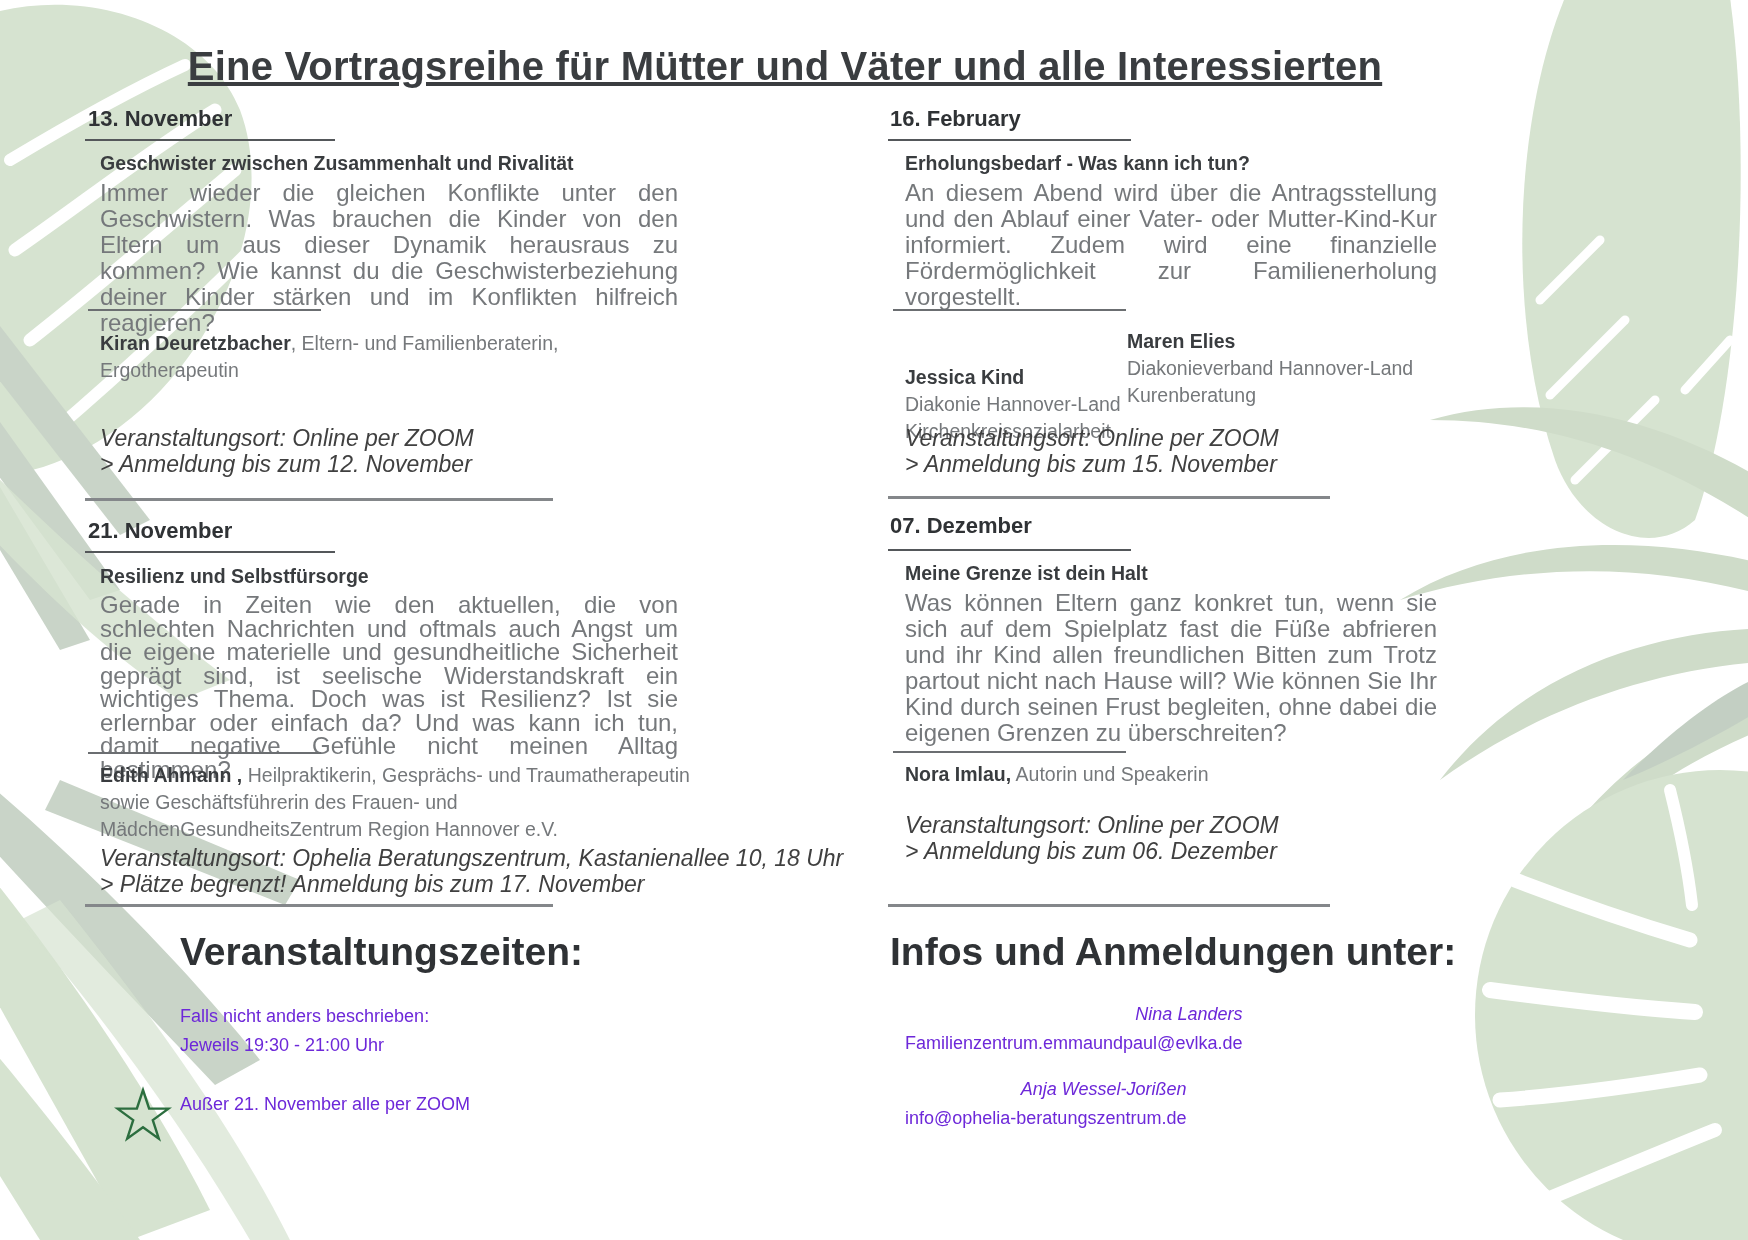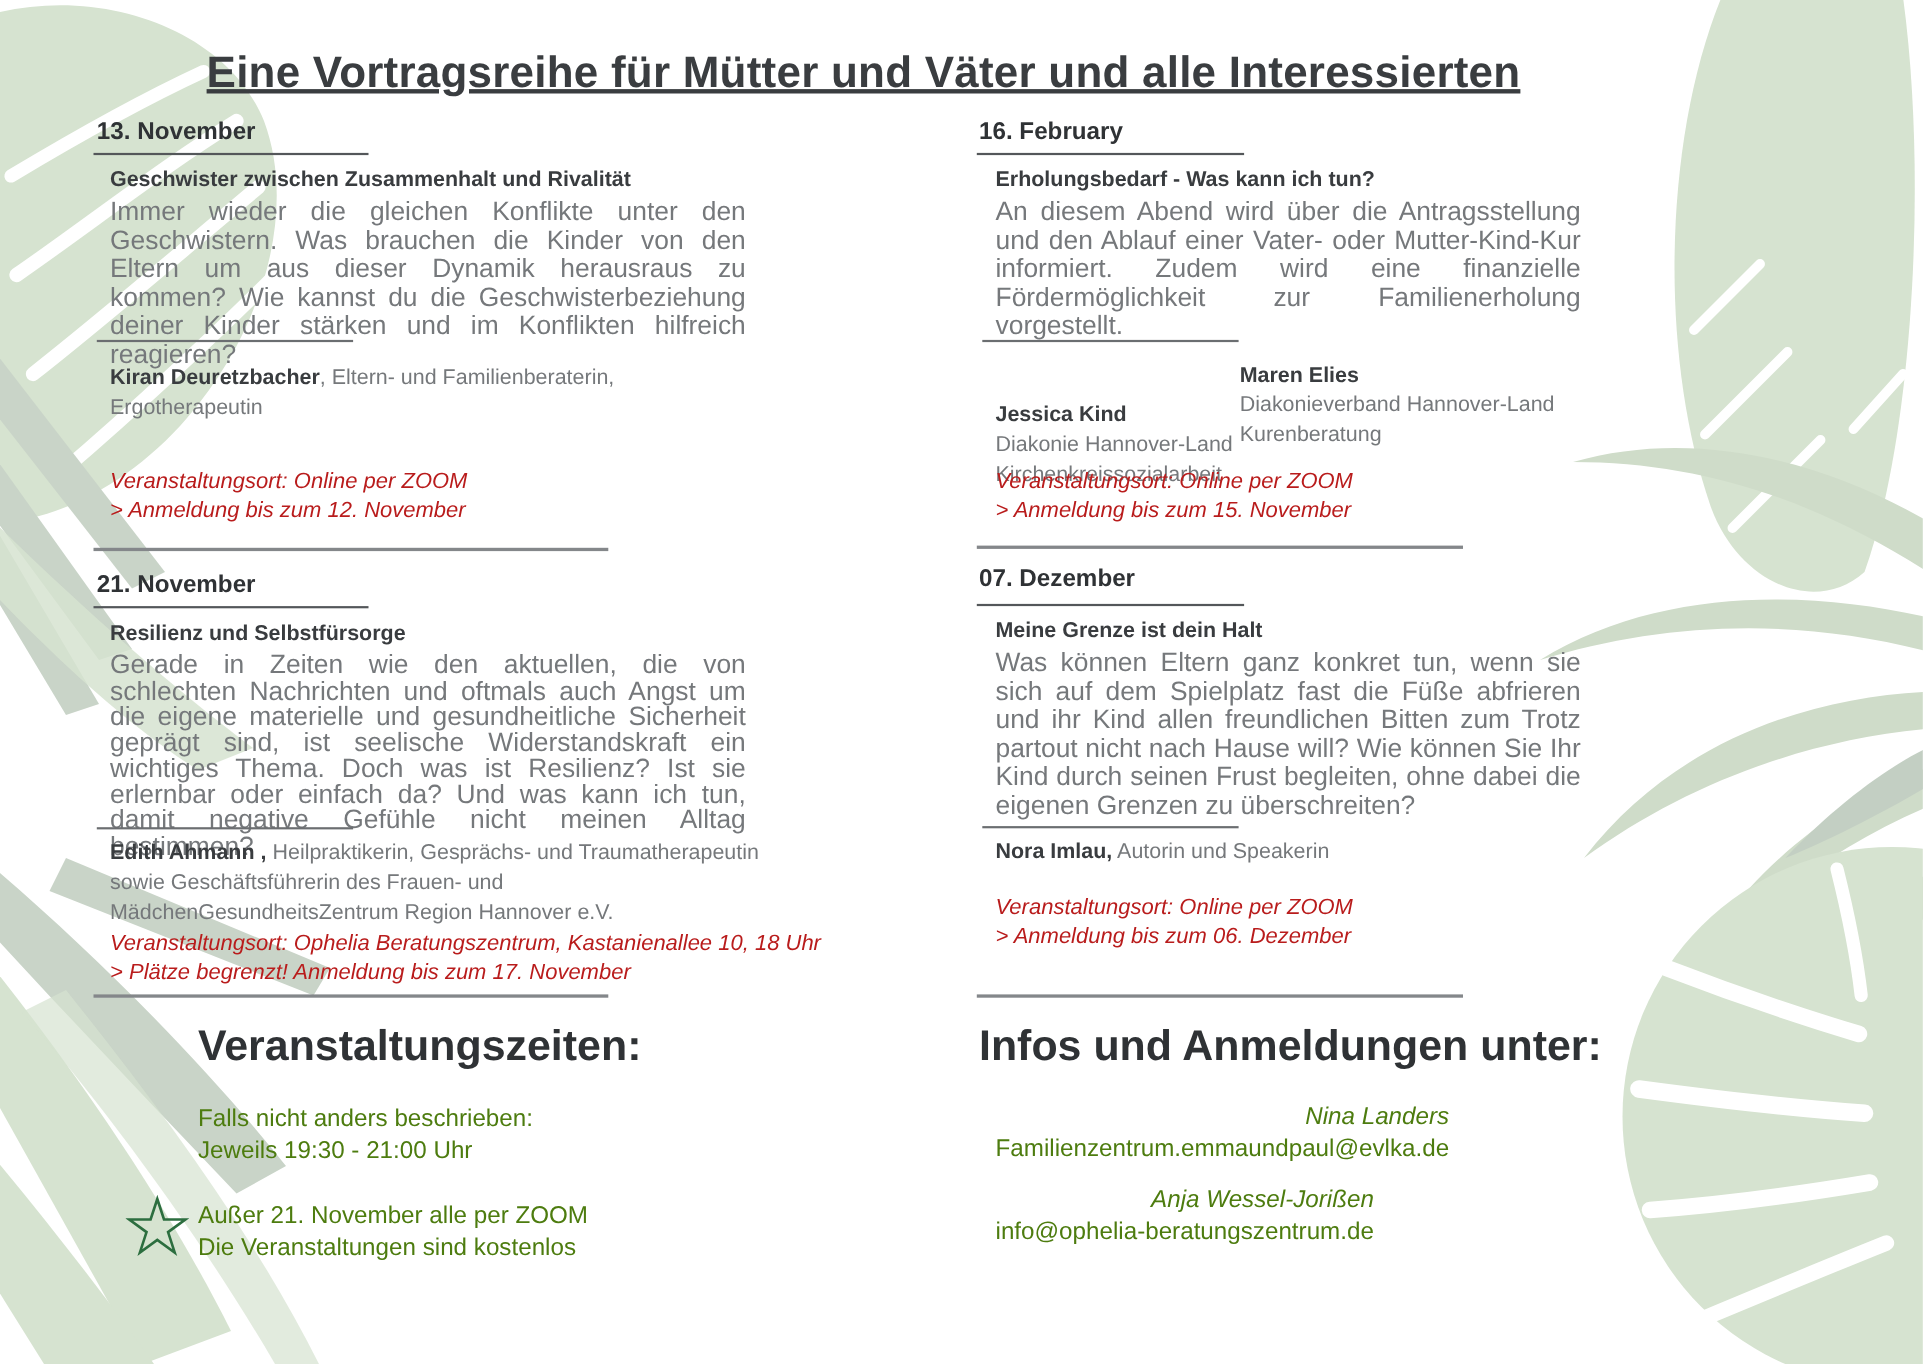--- a/index.html
+++ b/index.html
@@ -13,23 +13,23 @@
   .date-h{font-size:22px;font-weight:700;color:#2f3235;}
   .rule-sm{height:2px;background:#54575a;}
   .rule-mid{height:2px;background:#6b6e71;}
   .rule-lg{height:3px;background:#84878a;}
   .topic{font-size:19.5px;font-weight:700;color:#393c3f;margin-bottom:5px;}
   .para{font-size:24px;color:#75787b;text-align:justify;line-height:26px;}
   .tight{line-height:23.5px;}
   .speaker{font-size:19.5px;color:#75787b;line-height:27px;}
   .bname{font-weight:700;color:#393c3f;}
   .nowrap{white-space:nowrap;}
-  .venue{font-size:20px;font-style:italic;color:#b91c1c;line-height:26px;}
+  .venue{font-size:23px;font-style:italic;color:#404040;line-height:26px;}
   .fh{font-size:39px;font-weight:700;color:#2f3235;}
-  .fbody{font-size:22px;color:#4d7c0f;line-height:29px;}
+  .fbody{font-size:18px;color:#6d28d9;line-height:29px;}
   .iname{font-style:italic;text-align:right;}
   .spk-row{display:flex;}
   .spk-col1{width:222px;margin-top:36px;}
   .spk-col2{flex:1;}
   .org{font-size:19.5px;color:#75787b;line-height:27px;}
 </style>
 </head>
 <body>
 
 <svg class="deco" style="left:0;top:0;" width="360" height="1240" viewBox="0 0 360 1240" aria-hidden="true">
@@ -187,21 +187,20 @@
   <div>Falls nicht anders beschrieben:</div>
   <div>Jeweils 19:30 - 21:00 Uhr</div>
 </div>
 
 <svg class="abs" style="left:114px;top:1086px;" width="58" height="62" viewBox="0 0 58 62" aria-hidden="true">
   <path d="M29 4 L35.1 22.5 L54.5 22.6 L38.8 34.1 L44.8 52.6 L29 41.2 L13.2 52.6 L19.2 34.1 L3.5 22.6 L22.9 22.5 Z" fill="none" stroke="#2c6e3f" stroke-width="2.4" stroke-linejoin="miter"></path>
 </svg>
 
 <div class="abs fbody" style="left:180px;top:1090px;">
   <div>Außer 21. November alle per ZOOM</div>
-  <div>Die Veranstaltungen sind kostenlos</div>
 </div>
 
 <div class="abs fh" style="left:890px;top:930px;">Infos und Anmeldungen unter:</div>
 
 <div class="abs fbody" style="left:905px;top:1000px;">
   <div class="iname">Nina Landers</div>
   <div>Familienzentrum.emmaundpaul@evlka.de</div>
 </div>
 
 <div class="abs fbody" style="left:905px;top:1075px;">

